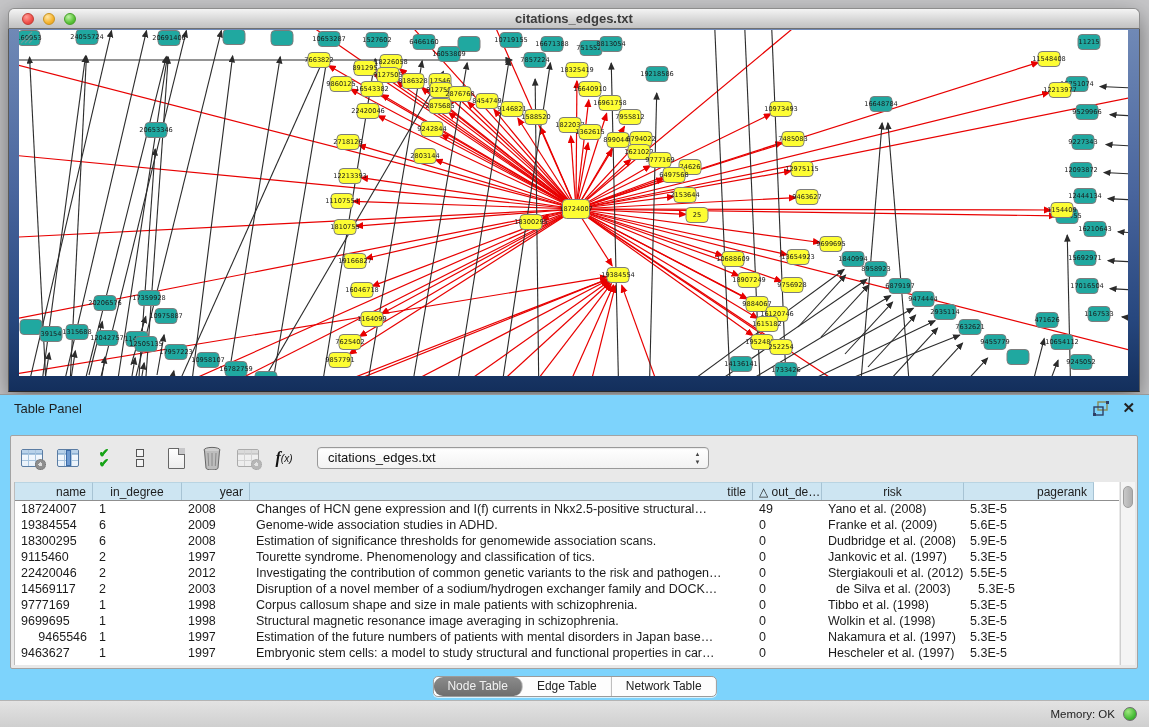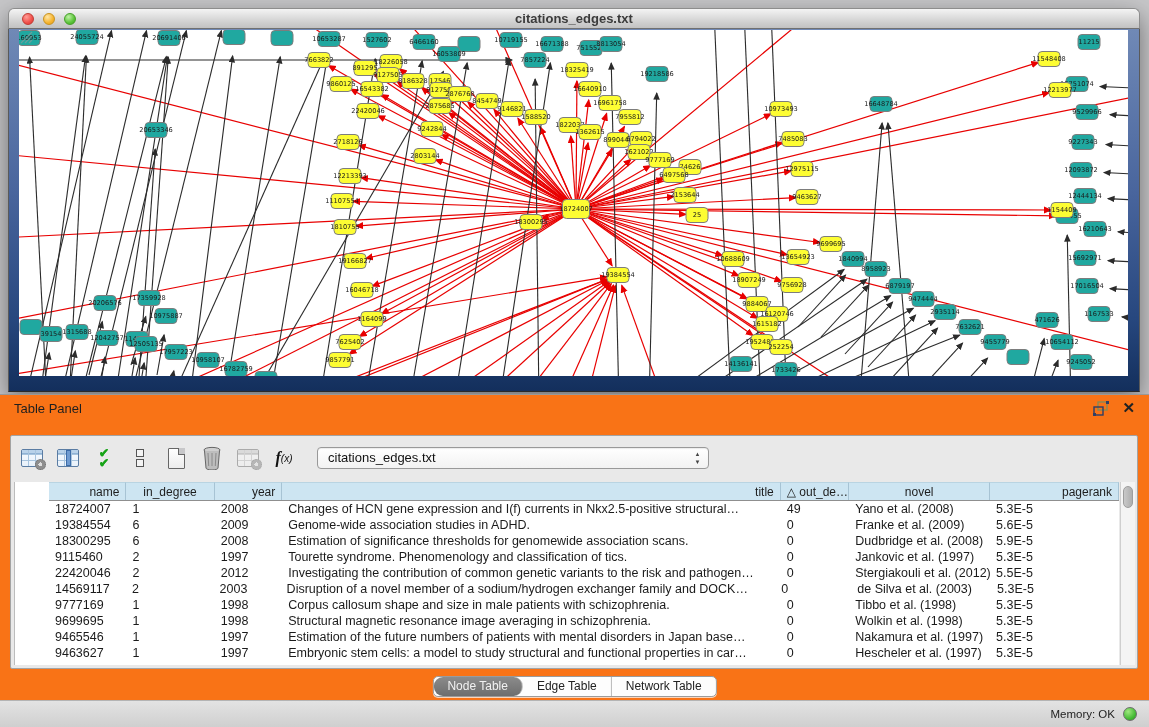--- a/index.html
+++ b/index.html
@@ -20,37 +20,37 @@
   .wintitle { text-align:center; line-height:20px; font-size:13px; font-weight:bold; color:#3b3b3b; }
   .frame { position:absolute; top:21px; left:0; right:0; bottom:0;
     background:linear-gradient(180deg,#7089b6 0%,#49659d 45%,#27477e 80%,#132f5c 100%);
     border-left:1px solid #5a5a5a; border-right:1px solid #5a5a5a; border-bottom:1px solid #2a2a2a; }
   .net-canvas { position:absolute; left:10px; right:11px; top:1px; bottom:15px; background:#ffffff; overflow:hidden; }
   .net-canvas svg { position:absolute; left:0; top:0; }
   .resize-grip { position:absolute; right:2px; bottom:2px; width:14px; height:14px; opacity:.6; }
 
   
   #table-panel { position:absolute; left:0; top:394px; width:1149px; height:333px;
-    background:#f97316; border-top:1px solid #989898; }
+    background:#7dd3fc; border-top:1px solid #989898; }
   .panel-title { position:absolute; left:14px; top:6px; font-size:13px; color:#1f1f1f; }
   .panel-icons { position:absolute; right:14px; top:5px; display:flex; gap:12px; align-items:center; }
   .panel-close { font-size:15px; font-weight:bold; color:#222; line-height:16px; }
 
   .panel-box { position:absolute; left:10px; top:40px; width:1128px; height:234px;
     border:1px solid #a3a3a3; background:#e9e9e9; border-radius:2px; }
   .toolbar { position:absolute; left:8px; top:5px; height:34px; display:flex; align-items:center; gap:10px; }
   .tbi { width:26px; height:26px; display:flex; align-items:center; justify-content:center; }
   .combo { margin-left:10px; width:392px; height:22px; background:linear-gradient(#ffffff,#f2f2f2);
     border:1px solid #999; border-radius:4px; position:relative; font-size:13px; color:#111;
     line-height:20px; padding-left:10px; box-shadow:inset 0 1px 1px rgba(0,0,0,.08); }
   .combo-arrows { position:absolute; right:5px; top:2px; width:11px; font-size:6px; line-height:8px;
     color:#444; text-align:center; }
 
   .tablewrap { position:absolute; left:3px; right:18px; top:46px; bottom:3px; background:#fff; overflow:hidden;
-    border-left:1px solid #bcbcbc;padding-left:34px; }
+    border-left:1px solid #bcbcbc; }
   .thead { display:flex; height:19px; border-bottom:1px solid #8f8f8f; }
   .th { background:#cde5f2; border-right:1px solid #a7c3d4; border-top:1px solid #b9d4e2;
     font-size:12px; line-height:18px; color:#1d1d1d; padding:0 6px; white-space:nowrap; overflow:hidden; }
   .trow { display:flex; height:16px; }
   .cell { font-size:12.5px; line-height:16px; color:#1b1b1b; padding:0 6px; white-space:nowrap; overflow:hidden; }
   .vscroll { position:absolute; right:2px; top:46px; bottom:3px; width:15px; background:#f4f4f4;
     border-left:1px solid #cfcfcf; }
   .vthumb { position:absolute; left:2px; top:4px; width:10px; height:22px; background:linear-gradient(90deg,#c9c9c9,#aeaeae);
     border-radius:5px; border:1px solid #9d9d9d; }
 
@@ -567,21 +567,21 @@
       </div>
     </div>
 
     <div class="tablewrap">
       <div class="thead" id="thead">
           <div class="th" style="width: 78px; text-align: right;">name</div>
           <div class="th" style="width: 89px; text-align: center;">in_degree</div>
           <div class="th" style="width: 68px; text-align: right;">year</div>
           <div class="th" style="width: 503px; text-align: right;">title</div>
           <div class="th" style="width: 69px; text-align: left;">△ out_de…</div>
-          <div class="th" style="width: 142px; text-align: center;">novel</div>
+          <div class="th" style="width: 142px; text-align: center;">risk</div>
           <div class="th" style="width: 130px; text-align: right;">pagerank</div>
         </div>
       <div id="tbody">
           <div class="trow">
             <div class="cell" style="width: 78px;">18724007</div>
             <div class="cell" style="width: 89px;">1</div>
             <div class="cell" style="width: 68px;">2008</div>
             <div class="cell" style="width: 503px;">Changes of HCN gene expression and I(f) currents in Nkx2.5-positive structural…</div>
             <div class="cell" style="width: 69px;">49</div>
             <div class="cell" style="width: 142px;">Yano et al. (2008)</div>
@@ -644,21 +644,21 @@
           <div class="trow">
             <div class="cell" style="width: 78px;">9699695</div>
             <div class="cell" style="width: 89px;">1</div>
             <div class="cell" style="width: 68px;">1998</div>
             <div class="cell" style="width: 503px;">Structural magnetic resonance image averaging in schizophrenia.</div>
             <div class="cell" style="width: 69px;">0</div>
             <div class="cell" style="width: 142px;">Wolkin et al. (1998)</div>
             <div class="cell" style="width: 130px;">5.3E-5</div>
           </div>
           <div class="trow">
-            <div class="cell" style="width: 78px;">9465546</div>
+            <div class="cell" style="width: 78px; text-align: right;">9465546</div>
             <div class="cell" style="width: 89px;">1</div>
             <div class="cell" style="width: 68px;">1997</div>
             <div class="cell" style="width: 503px;">Estimation of the future numbers of patients with mental disorders in Japan base…</div>
             <div class="cell" style="width: 69px;">0</div>
             <div class="cell" style="width: 142px;">Nakamura et al. (1997)</div>
             <div class="cell" style="width: 130px;">5.3E-5</div>
           </div>
           <div class="trow">
             <div class="cell" style="width: 78px;">9463627</div>
             <div class="cell" style="width: 89px;">1</div>

